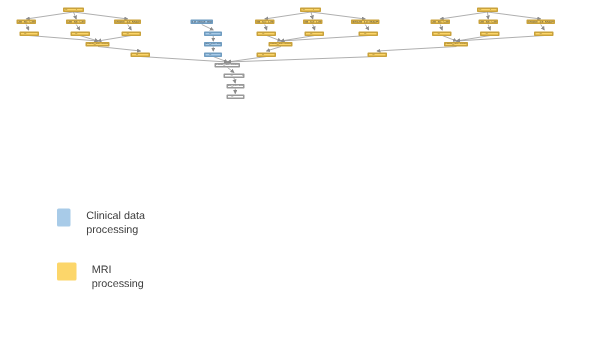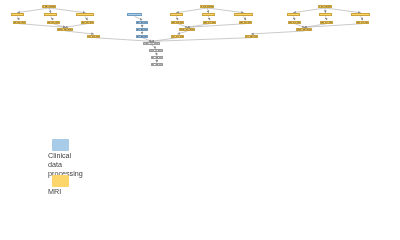--- a/index.html
+++ b/index.html
@@ -25,21 +25,21 @@
     white-space:nowrap;
     overflow:hidden;
     text-align:center;
     padding:0 0.5px;
   }
   .mri{background:#fcd66a;border-color:#c9a23c;}
   .clinical{background:#a8cbe8;border-color:#6f9cc0;}
   .plain{background:#ffffff;border-color:#9a9a9a;}
 
   .legend{position:absolute;}
-  .legend-row{position:absolute;display:flex;align-items:center;flex-direction:column;}
+  .legend-row{position:absolute;display:flex;align-items:flex-start;}
   .swatch{width:17px;height:12px;border-radius:1px;}
   .legend-label{
     margin-left:10px;
     font-size:7.2px;
     color:#3d3d3d;
   }
   .sw-clinical{background:#a8cbe8;}
   .sw-mri{background:#fcd66a;}
 </style>
 </head>

